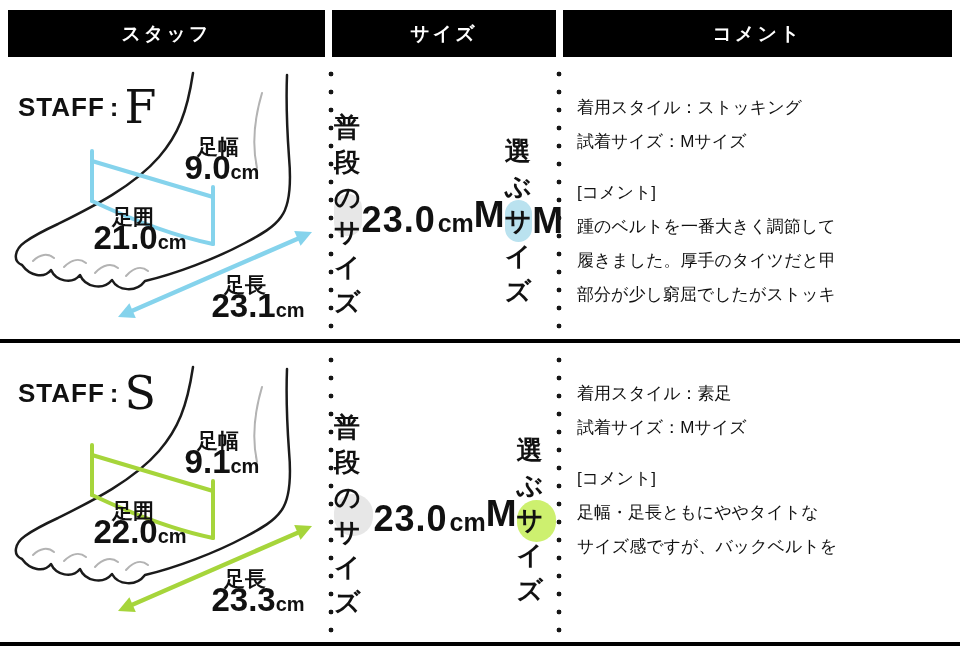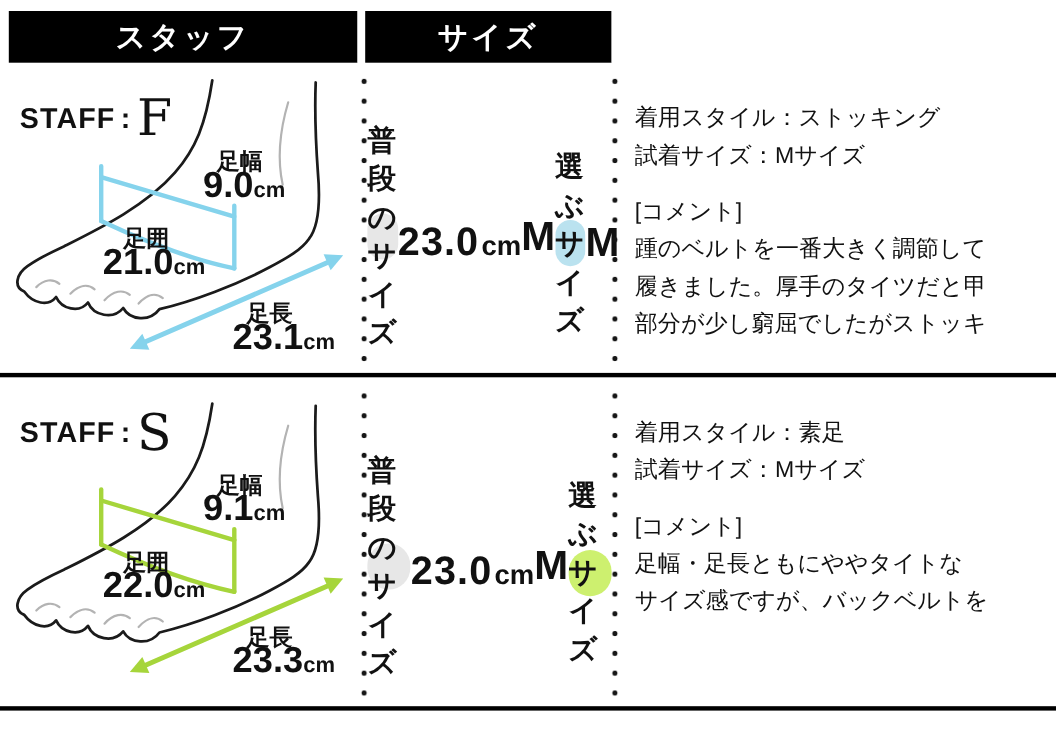--- a/index.html
+++ b/index.html
@@ -2,21 +2,21 @@
 <html lang="ja" style="--header-bg: #000000; --header-text: #ffffff; --text: #111111; --outline: #1b1b1b; --detail-gray: #b3b3b3; --usual-badge-bg: #e7e7e7;"><head>
 <meta charset="utf-8">
 <style>
   * { margin:0; padding:0; box-sizing:border-box; }
   html,body { background:#fff; }
   body { font-family:"Liberation Sans","DejaVu Sans",sans-serif; color:var(--text,#111); }
   .sheet { position:relative; width:960px; height:670px; background:#fff; overflow:hidden; }
 
   
   .head-row { display:grid; grid-template-columns:317px 7px 224px 7px 1fr; margin:10px 8px 0 8px; height:47px; }
-  .head-cell { background:var(--header-bg,#000); color:var(--header-text,#fff); display:flex; align-items:center; justify-content:center; font-size:27px; font-weight:bold; letter-spacing:3px; }
+  .head-cell { background:var(--header-bg,#000); color:var(--header-text,#fff); display:flex; align-items:center; justify-content:center; font-size:19px; font-weight:bold; letter-spacing:3px; }
   .head-gap { background:#fff; }
 
   
   .row { display:grid; grid-template-columns:328px 6px 222px 6px 1fr; border-bottom:4px solid #000; }
   .row-1 { min-height:286px; }
   .row-2 { min-height:303px; }
   .dots { width:6px; margin-top:12px; margin-bottom:6px;
           background-image:radial-gradient(circle at 3px 5px, #161616 2.1px, transparent 2.7px);
           background-size:6px 18px; background-repeat:repeat-y; }
 
@@ -45,33 +45,34 @@
   .pill-usual { background:var(--usual-badge-bg,#e7e7e7); }
   .pill-choose { background:var(--badge); }
   .cm-line { margin-top:9px; display:flex; align-items:baseline; }
   .cm-num { font-size:36px; font-weight:bold; letter-spacing:1px; }
   .cm-unit { font-size:25px; font-weight:600; margin-left:2px; }
   .size-letter { font-size:37px; font-weight:bold; line-height:1.05; }
   .size-letter.second { margin-top:13px; }
   .size-cell .pill-choose { margin-top:12px; }
 
   
-  .comment-cell { padding:34px 22px 0 15px; font-size:21px; line-height:34px; }
+  .comment-cell { padding:34px 22px 0 15px; font-size:17px; line-height:34px; }
   .comment-heading { margin-top:17px; }
 </style>
 </head>
 <body>
 
 <div class="sheet">
 
   <div class="head-row">
     <div class="head-cell">スタッフ</div>
     <div class="head-gap"></div>
     <div class="head-cell">サイズ</div>
     <div class="head-gap"></div>
+    <div class="head-cell">コメント</div>
   </div>
 
   <div class="row row-1" style="--accent: #85d3ec; --badge: #bae2ef;">
 
     <div class="staff-cell">
       <div class="staff-name">
         <span class="staff-prefix">STAFF</span>
         <span class="staff-colon">:</span>
         <span class="staff-letter">F</span>
       </div>

